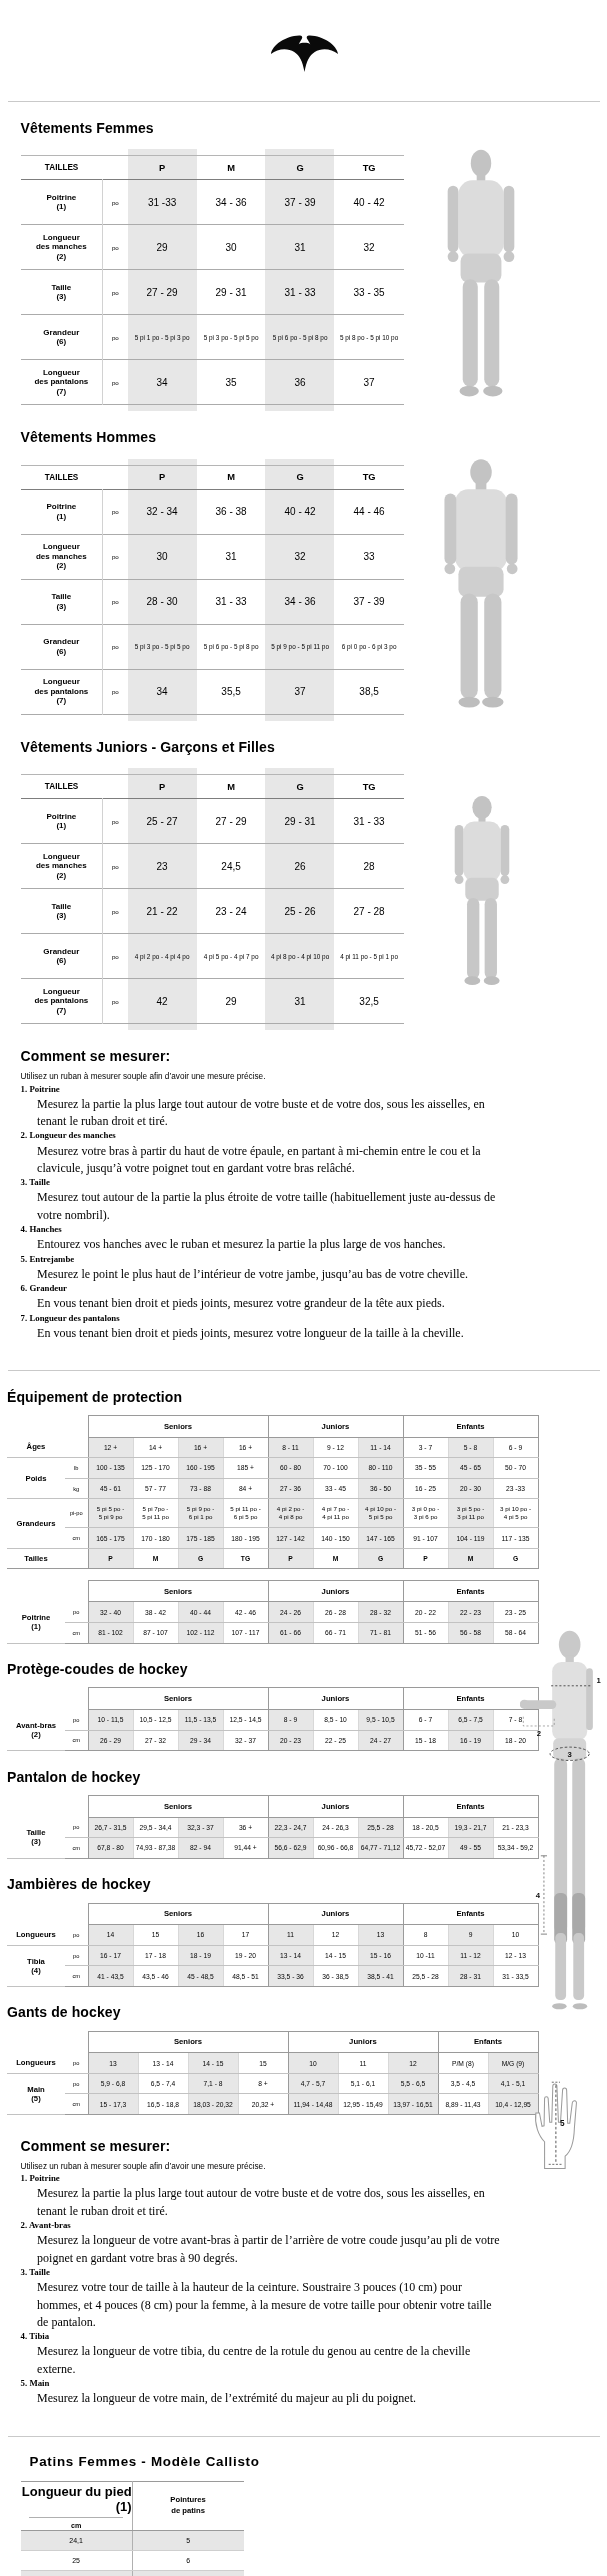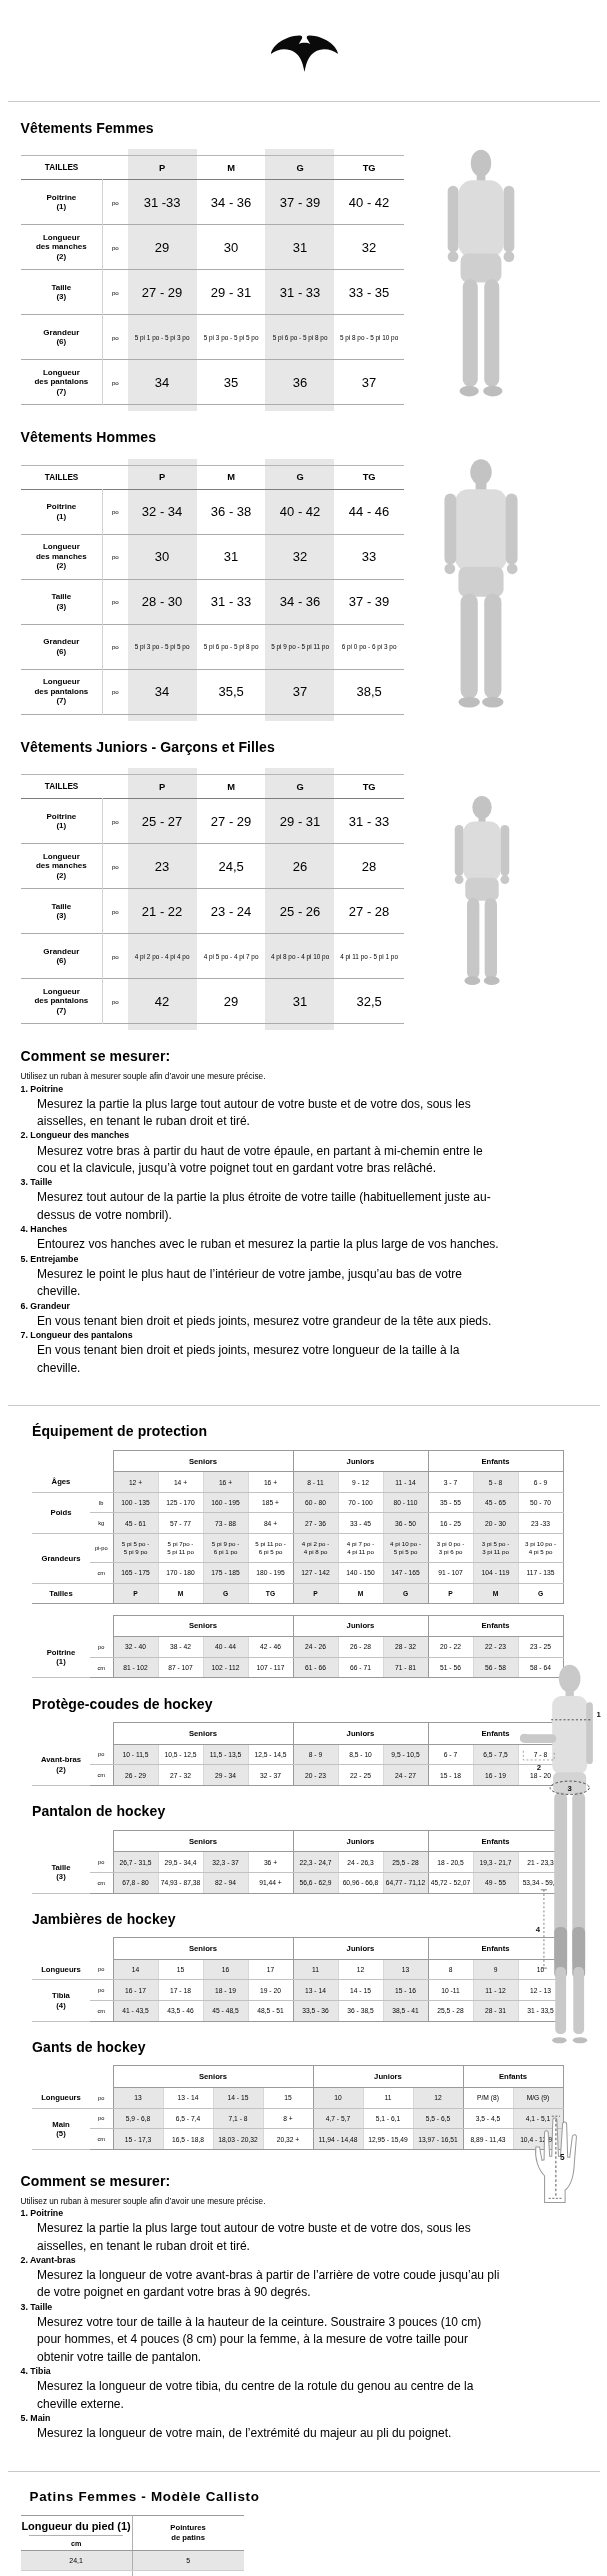--- a/index.html
+++ b/index.html
@@ -19,34 +19,34 @@
   .stripe.s1{left:107px;}.stripe.s2{left:244px;}
   table.cloth{position:relative;border-collapse:collapse;table-layout:fixed;width:381px;z-index:1;}
   .cloth th,.cloth td{padding:0;text-align:center;vertical-align:middle;}
   .cloth thead tr{height:24px;border-top:0.5px solid #b5b5b5;border-bottom:1px solid #7d7d7d;}
   .cloth tbody tr{height:45px;border-bottom:0.8px solid #ababab;}
   .cloth .lbl-h{width:82px;font-size:8.2px;font-weight:bold;}
   .cloth .unit-h{width:25px;}
   .cloth .col-h{width:69px;font-size:9.3px;font-weight:bold;}
   .cloth td.lbl{font-weight:bold;font-size:8px;line-height:1.2;white-space:pre-line;border-right:0.5px solid #d2d2d2;}
   .cloth td.u{font-size:6.2px;}
-  .cloth td.val{font-size:13px;}
+  .cloth td.val{font-size:10px;}
   .cloth td.val-sm{font-size:6.4px;}
   .person{position:absolute;top:-8.2px;left:406px;}
 
   
   .measure{margin:23px 31px 0 20.6px;}
   .measure .intro{font-size:8.2px;margin:8.2px 0 2.1px 0;}
-  .m-item{margin-top:0;}
+  .m-item{margin-top:0;font-family:Liberation Serif, serif;}
   .m-head{font-weight:bold;font-size:8.8px;}
   .m-text{font-size:12px;line-height:1.45;margin:2.1px 0 0 16.5px;max-width:464px;}
 
   
   .equip-zone{position:relative;}
-  .eq-block{margin-left:32px;}
+  .eq-block{margin-left:7px;}
   table.eq{border-collapse:collapse;table-layout:fixed;margin:10.3px 0 5.2px 0;}
   .eq th,.eq td{padding:0 1px;text-align:center;vertical-align:middle;box-sizing:border-box;}
   .eq .grp{border:0.5px solid #9a9a9a;font-weight:bold;font-size:7.7px;height:21.6px;}
   .eq .corner{border:none;}
   .eq th.eq-lbl{font-weight:bold;font-size:7.7px;white-space:pre-line;line-height:1.2;border-bottom:0.5px solid #c2c2c2;}
   .eq td.u{font-size:5.7px;border-bottom:0.5px solid #c2c2c2;}
   .eq td.d{border-right:0.5px solid #d8d8d8;border-bottom:0.5px solid #c2c2c2;font-size:6.7px;height:20.6px;}
   .eq td.d.first{border-left:0.5px solid #9a9a9a;}
   .eq td.d.gb{border-right:0.5px solid #9a9a9a;}
   .eq td.d.g{background:#e7e7e7;}
@@ -55,21 +55,21 @@
   .eq tr.lastrow td.d,.eq tr.lastrow td.u,.eq tr.lastrow th.eq-lbl{border-bottom:0.5px solid #9a9a9a;}
   .body-fig{position:absolute;top:236px;right:1px;}
   .hand-fig{position:absolute;top:686px;right:9.3px;}
 
   
   .skate{margin-left:20.6px;}
   table.sk{border-collapse:collapse;table-layout:fixed;width:223px;margin:11.3px 0 7.2px 0;}
   .sk th{height:34px;border-top:0.5px solid #9a9a9a;border-bottom:0.5px solid #9a9a9a;padding:0;}
   .sk th.sk1{width:111px;border-right:0.5px solid #b0b0b0;}
   .sk th.sk2{width:111px;font-size:7.7px;font-weight:bold;white-space:pre-line;line-height:1.35;}
-  .sk .h1{font-size:11px;font-weight:bold;margin-top:2.1px;}
+  .sk .h1{font-size:13px;font-weight:bold;margin-top:2.1px;text-align:right;}
   .sk .hline{border-top:0.5px solid #b0b0b0;margin:3.1px 8.2px;}
   .sk .h2{font-size:7.2px;font-weight:bold;}
   .sk td{height:19px;text-align:center;font-size:7px;border-bottom:0.5px solid #cfcfcf;padding:0;}
   .sk td.c1{border-right:0.5px solid #b0b0b0;}
   .sk tr.g td{background:#e6e6e6;}
   .sk tbody tr:last-child td{border-bottom:0.5px solid #9a9a9a;}
 </style>
 </head>
 <body>
 

